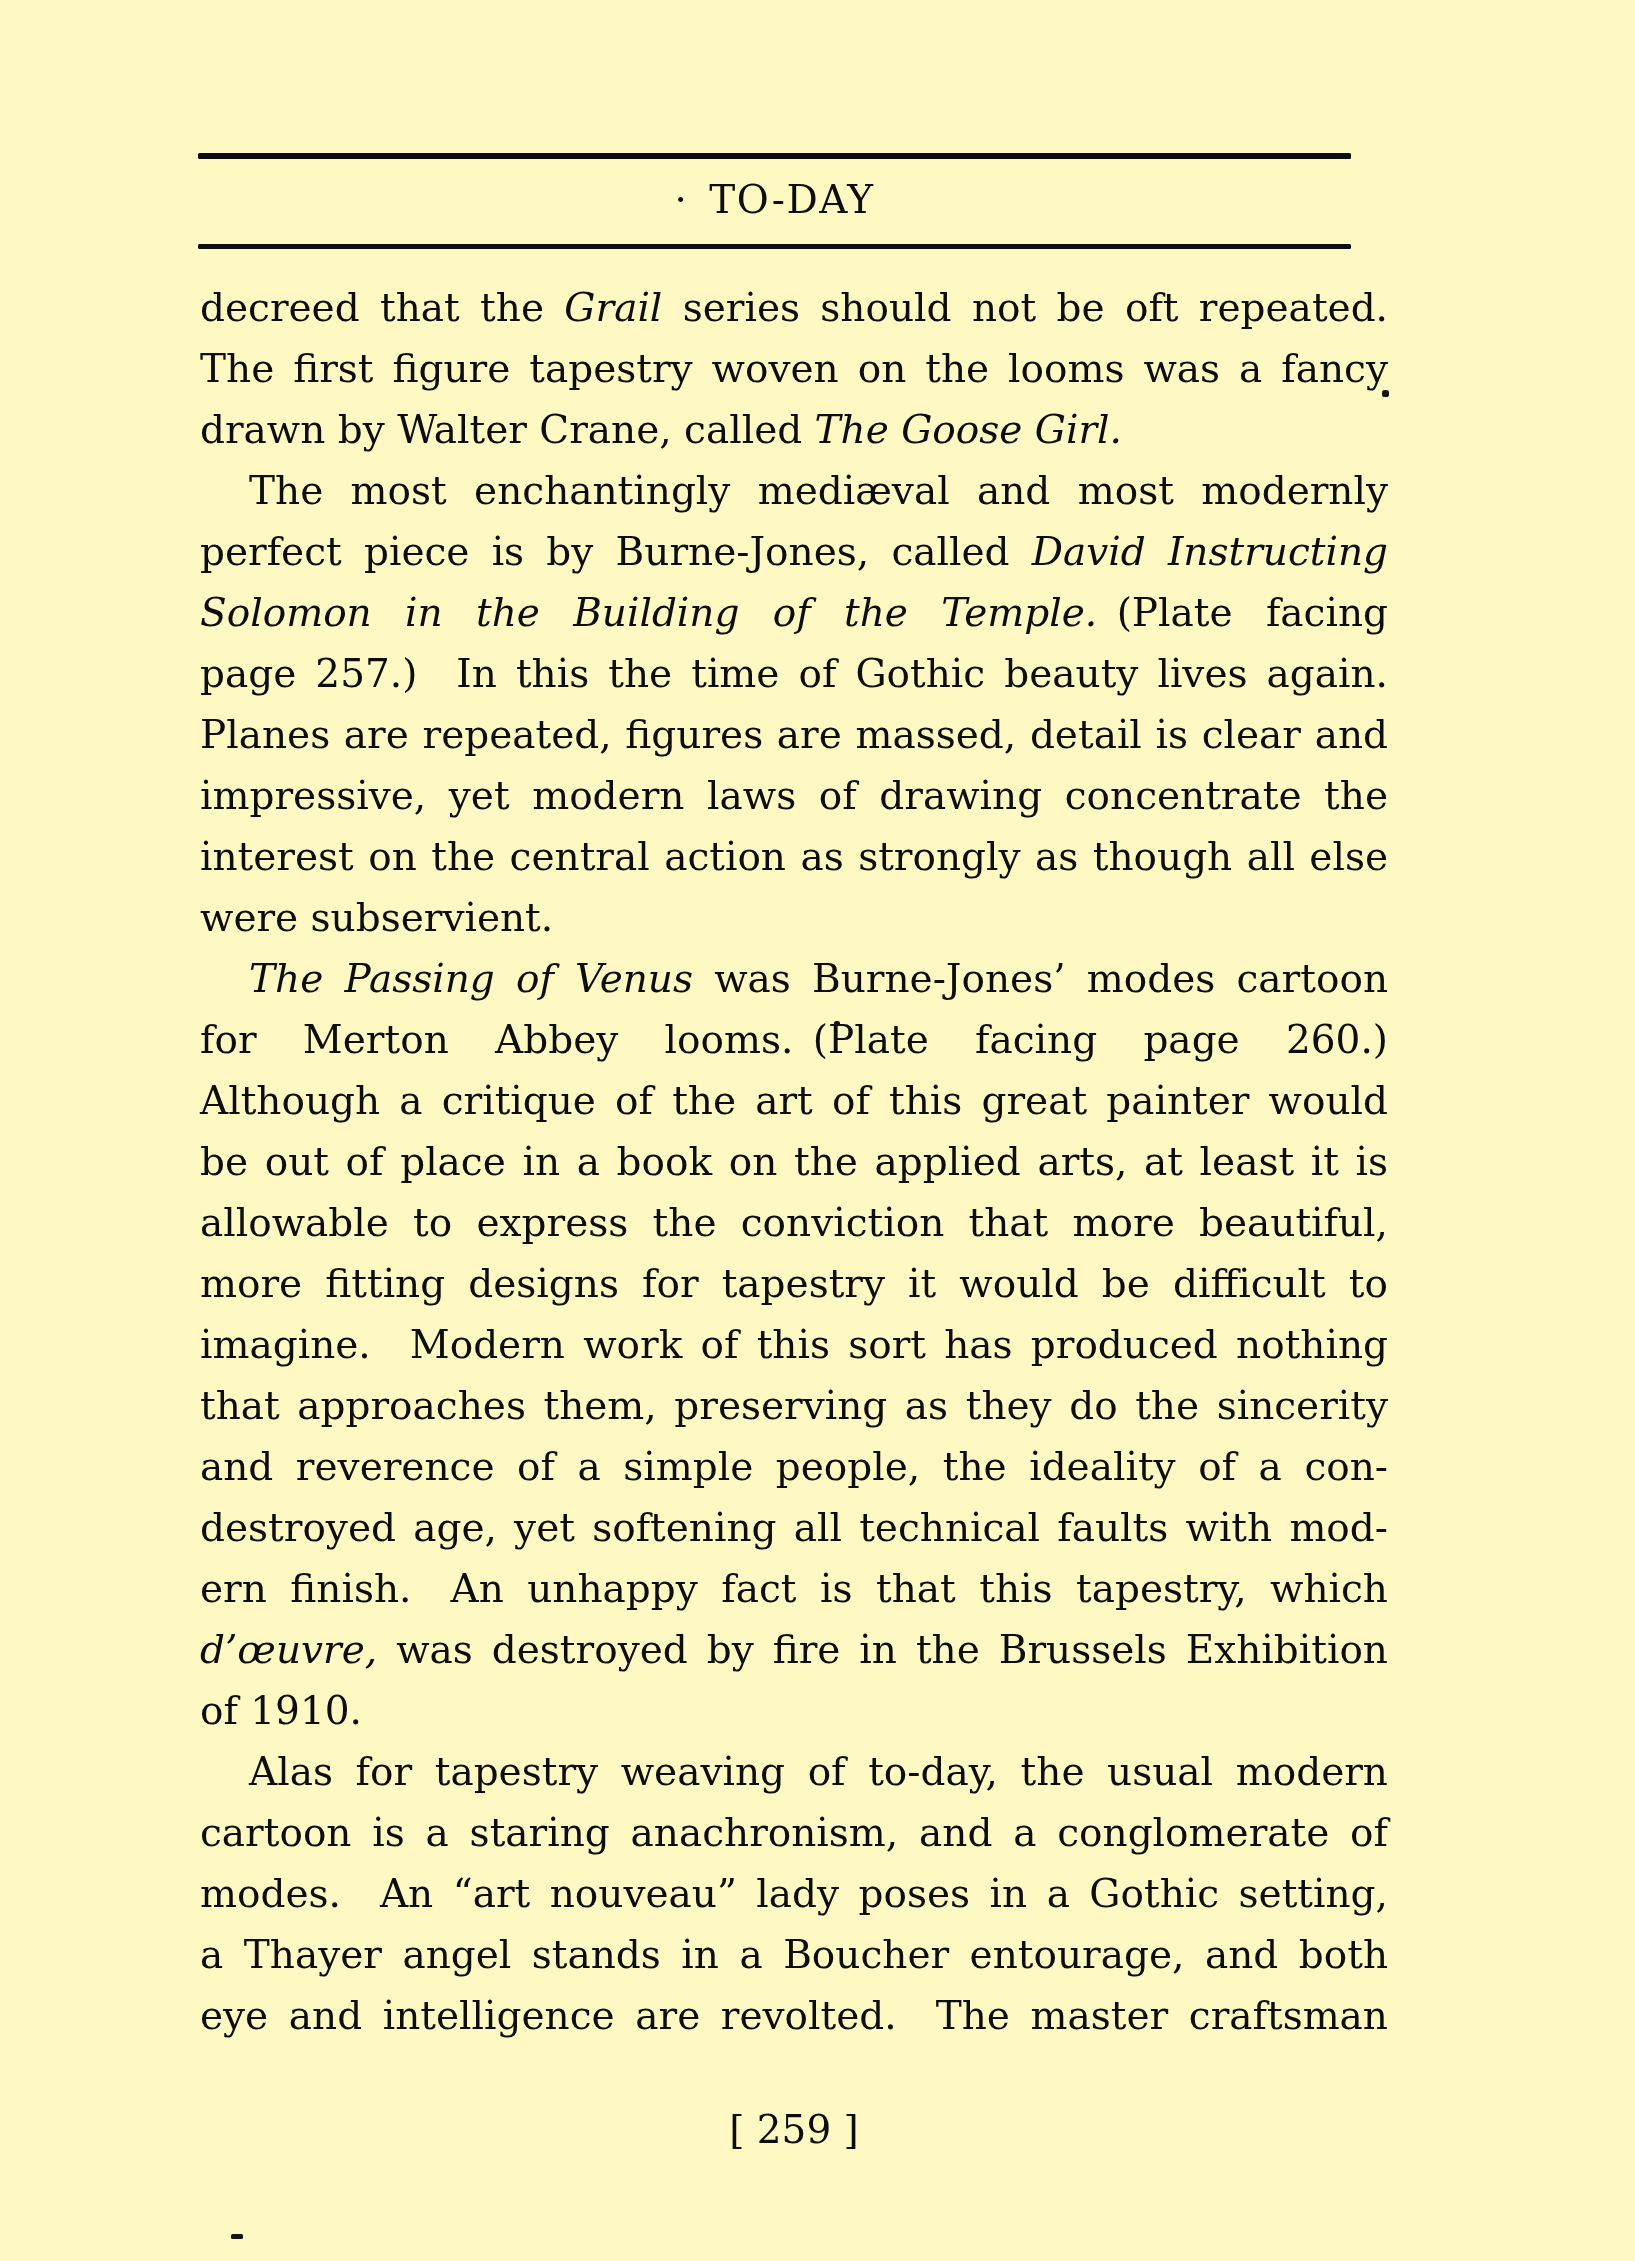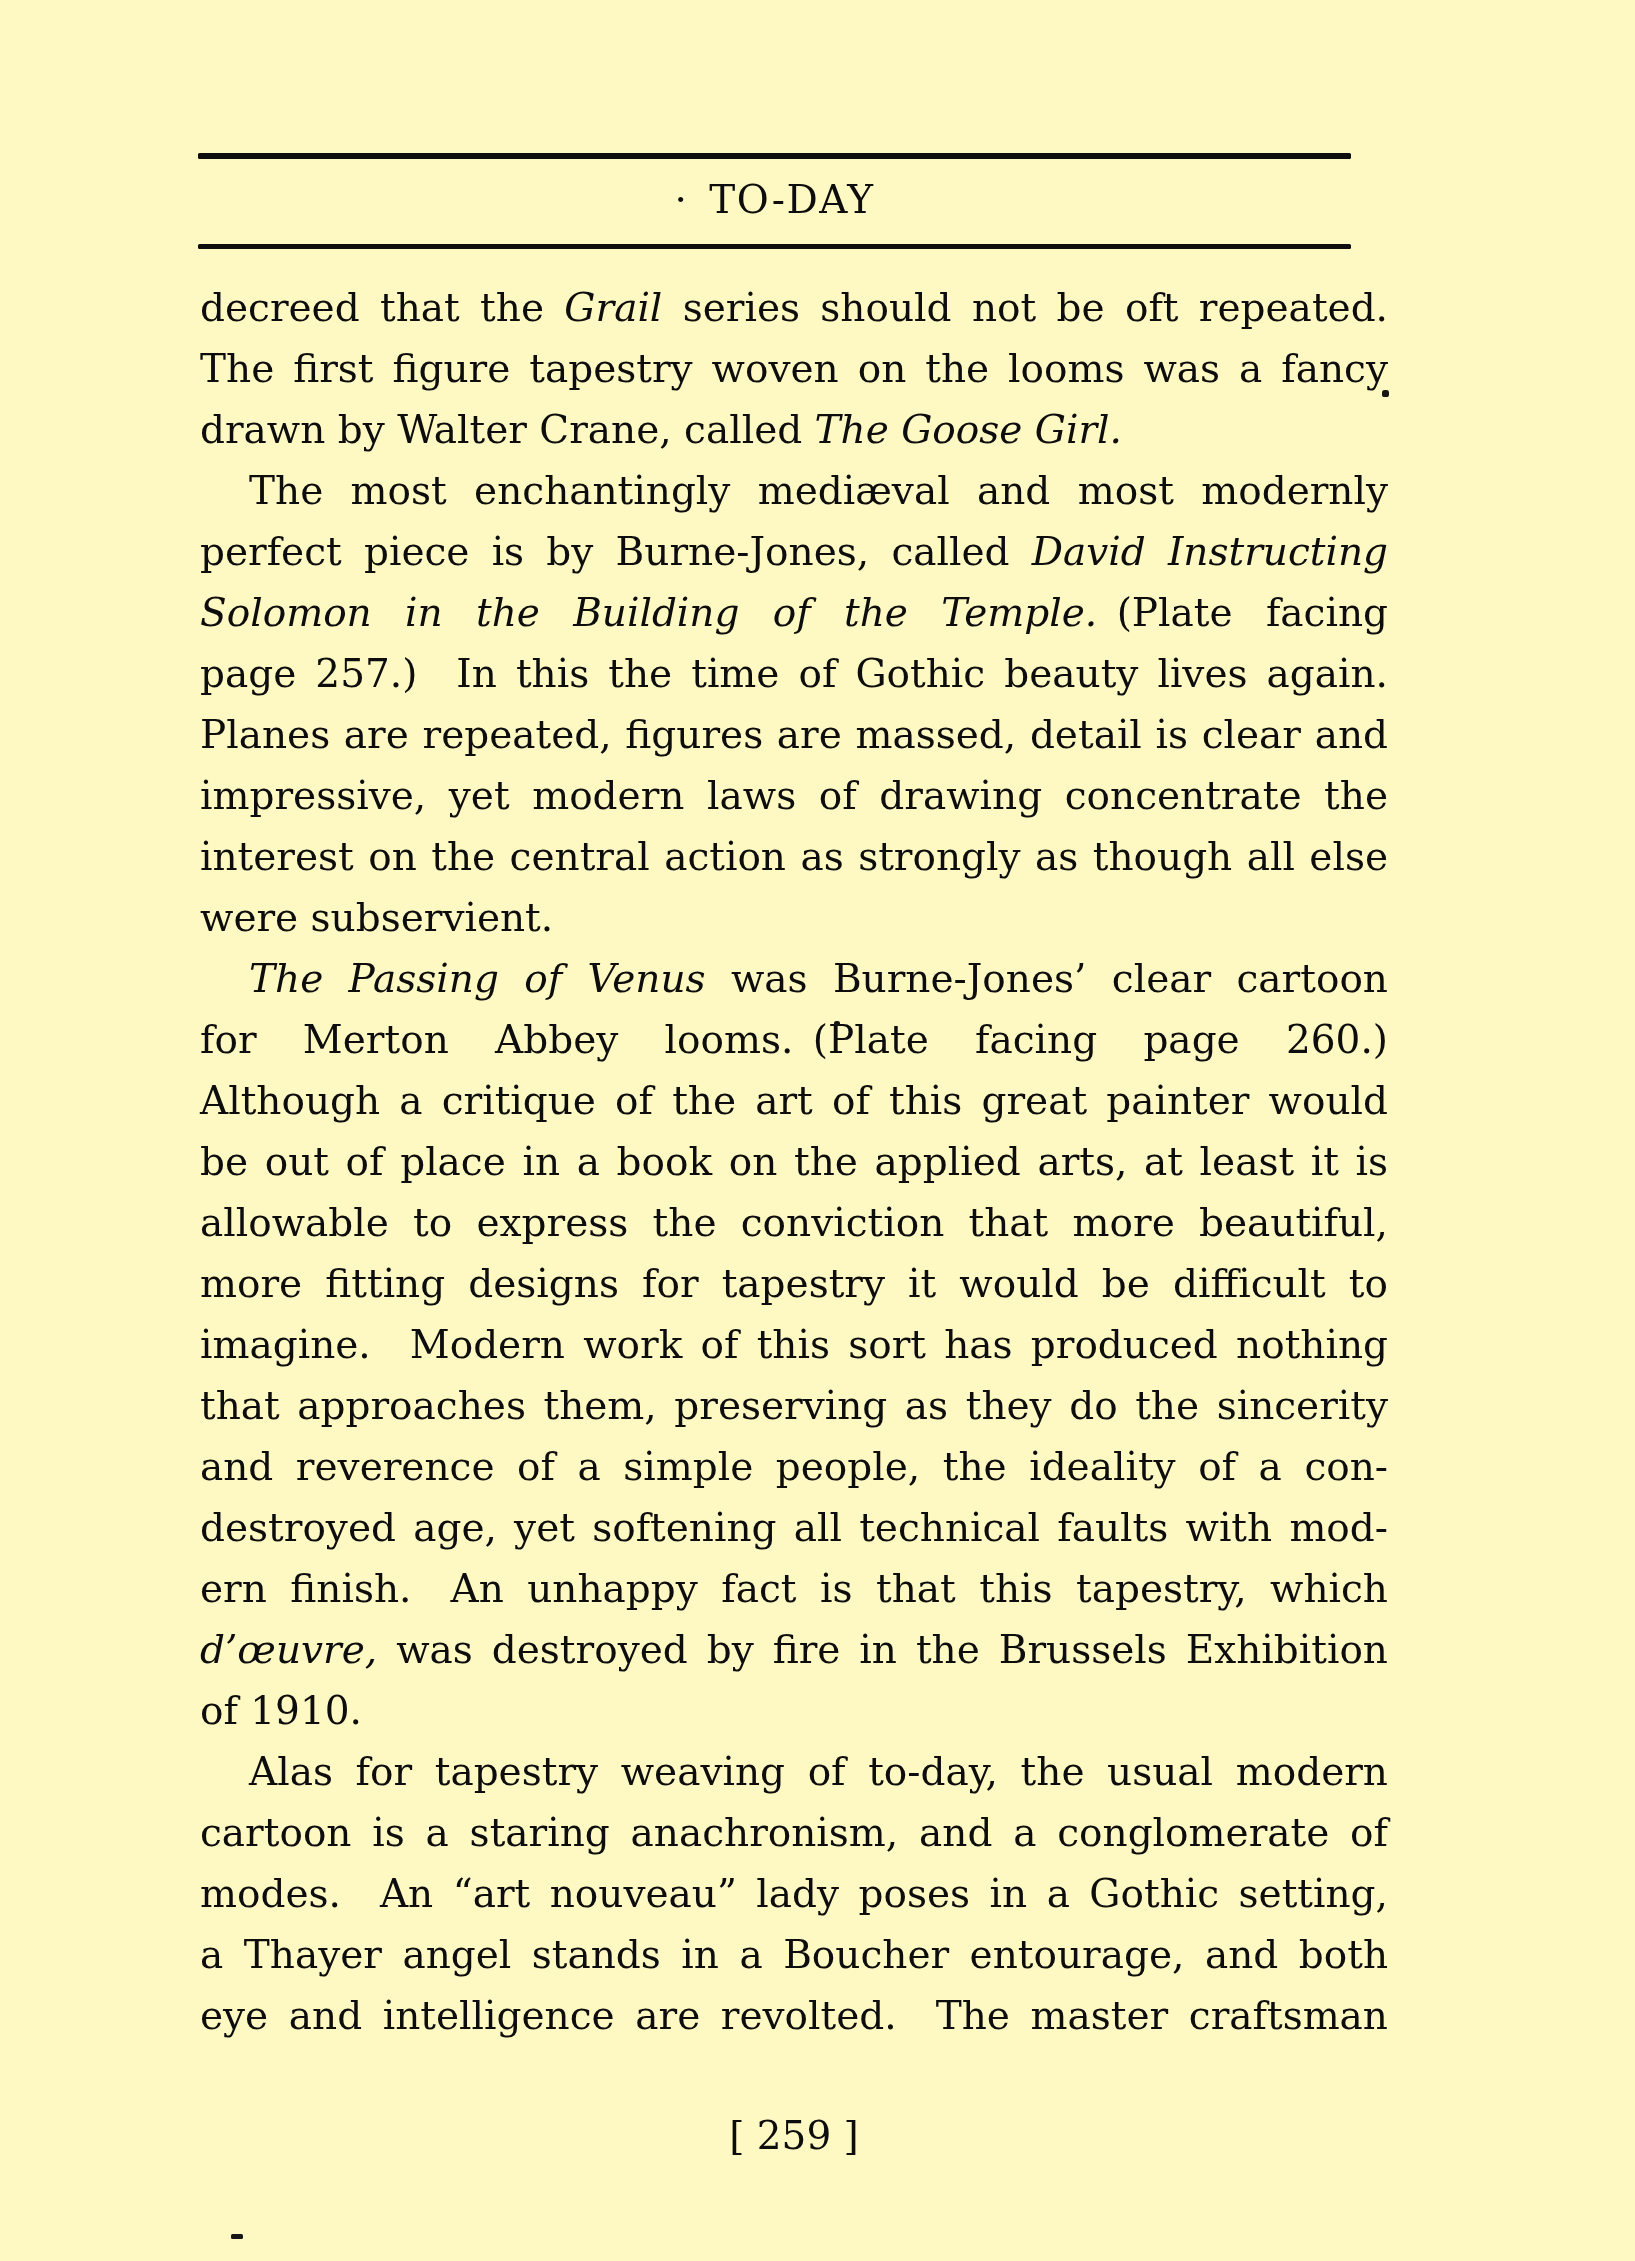--- a/index.html
+++ b/index.html
@@ -60,21 +60,20 @@
   .it { font-style: italic; margin-top: 12px; }
   .folio {
     position: absolute;
     left: 200px;
     top: 2099px;
     width: 1188px;
     text-align: center;
     font-size: 39px;
     line-height: 61px;
     white-space: pre;
-    margin-top: 6px;
   }
   .speck {
     position: absolute;
     background: #161616;
     border-radius: 40%;
   }
   .speck-a { left: 1382px; top: 390px; width: 6.5px; height: 6.5px; }
   .speck-b { left: 834px; top: 1021px; width: 5.8px; height: 5.1px; }
   .speck-c { left: 231px; top: 2234px; width: 12.3px; height: 5.1px; border-radius: 1.5px; }
 </style>
@@ -91,21 +90,21 @@
       <div class="line"><span>The first figure tapestry woven on the looms was a fancy</span></div>
       <div class="line end"><span>drawn by Walter Crane, called </span><span class="it">The Goose Girl.</span></div>
       <div class="line indent"><span>The most enchantingly mediæval and most modernly</span></div>
       <div class="line"><span>perfect piece is by Burne-Jones, called </span><span class="it">David Instructing</span></div>
       <div class="line"><span class="it">Solomon in the Building of the Temple.</span><span> (Plate facing</span></div>
       <div class="line"><span>page 257.) In this the time of Gothic beauty lives again.</span></div>
       <div class="line"><span>Planes are repeated, figures are massed, detail is clear and</span></div>
       <div class="line"><span>impressive, yet modern laws of drawing concentrate the</span></div>
       <div class="line"><span>interest on the central action as strongly as though all else</span></div>
       <div class="line end"><span>were subservient.</span></div>
-      <div class="line indent"><span class="it">The Passing of Venus</span><span> was Burne-Jones’ clear cartoon</span></div>
+      <div class="line indent"><span class="it">The Passing of Venus</span><span> was Burne-Jones’ modes cartoon</span></div>
       <div class="line"><span>for Merton Abbey looms. (Plate facing page 260.)</span></div>
       <div class="line"><span>Although a critique of the art of this great painter would</span></div>
       <div class="line"><span>be out of place in a book on the applied arts, at least it is</span></div>
       <div class="line"><span>allowable to express the conviction that more beautiful,</span></div>
       <div class="line"><span>more fitting designs for tapestry it would be difficult to</span></div>
       <div class="line"><span>imagine. Modern work of this sort has produced nothing</span></div>
       <div class="line"><span>that approaches them, preserving as they do the sincerity</span></div>
       <div class="line"><span>and reverence of a simple people, the ideality of a con-</span></div>
       <div class="line"><span>destroyed age, yet softening all technical faults with mod-</span></div>
       <div class="line"><span>ern finish. An unhappy fact is that this tapestry, which</span></div>

